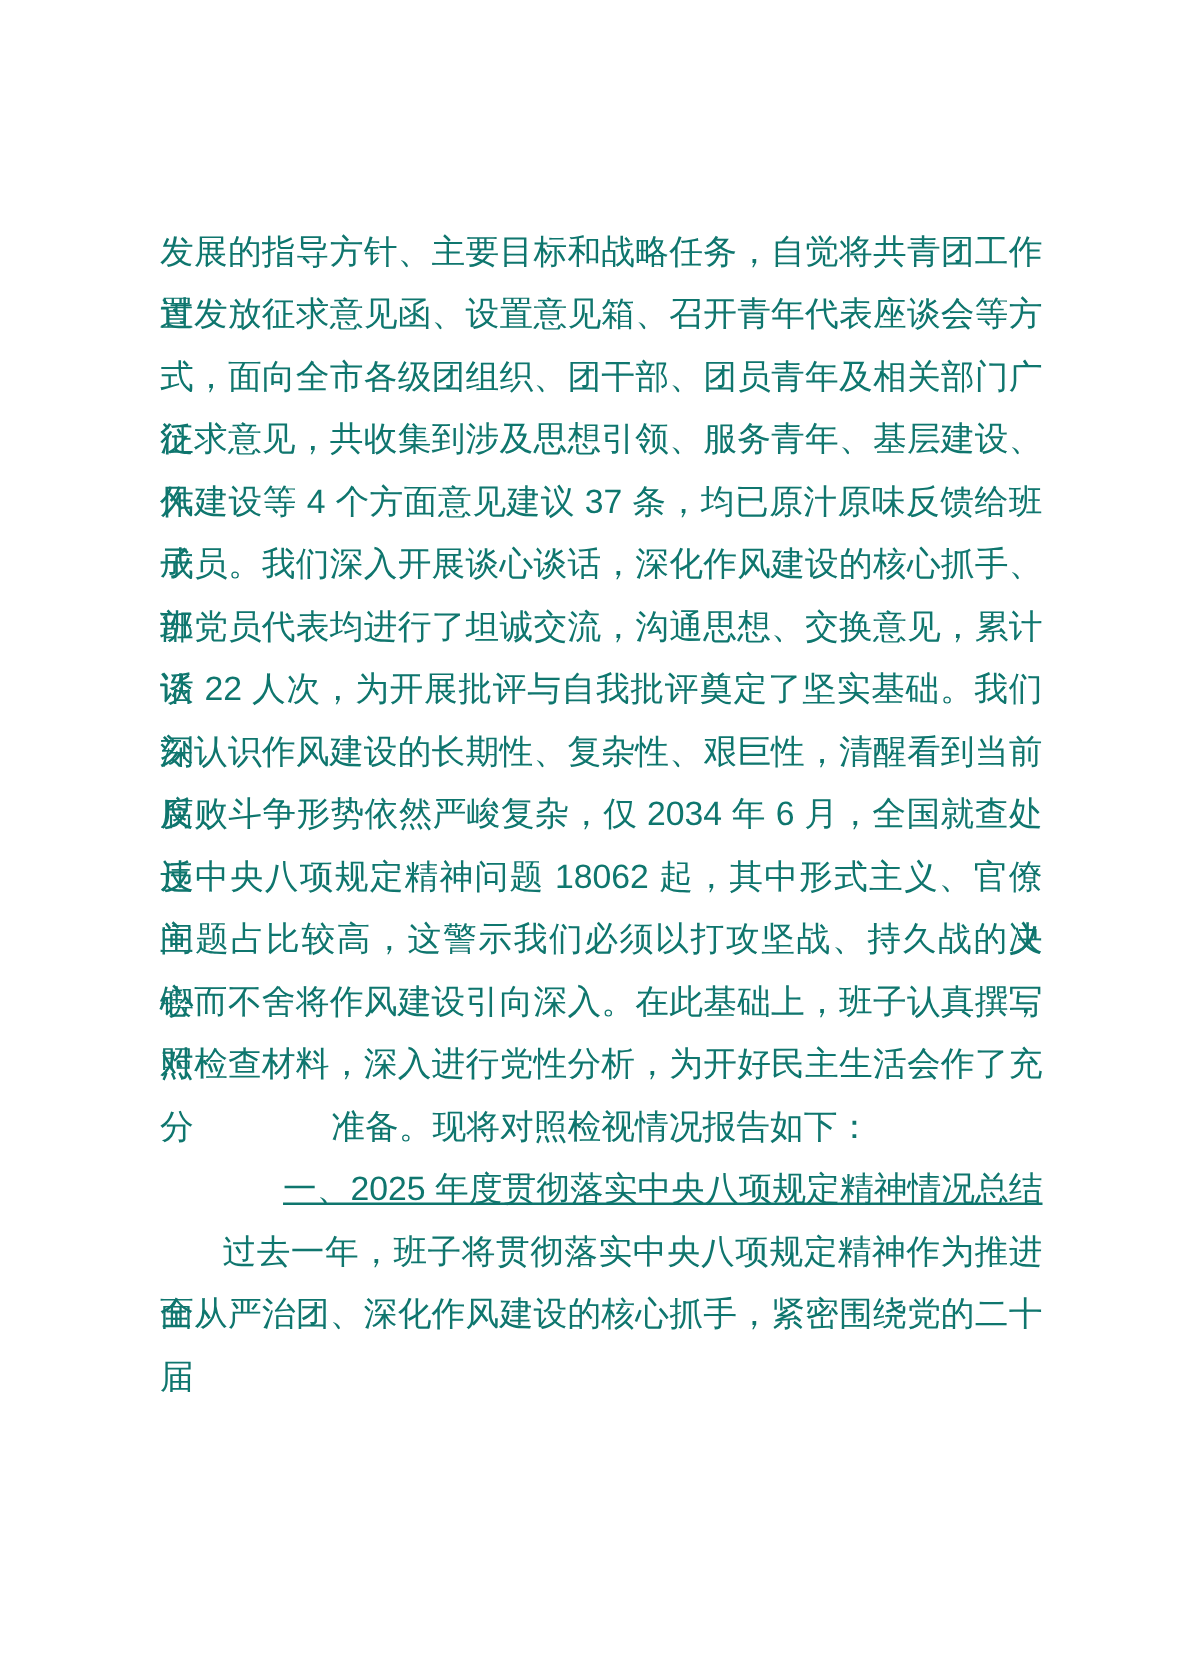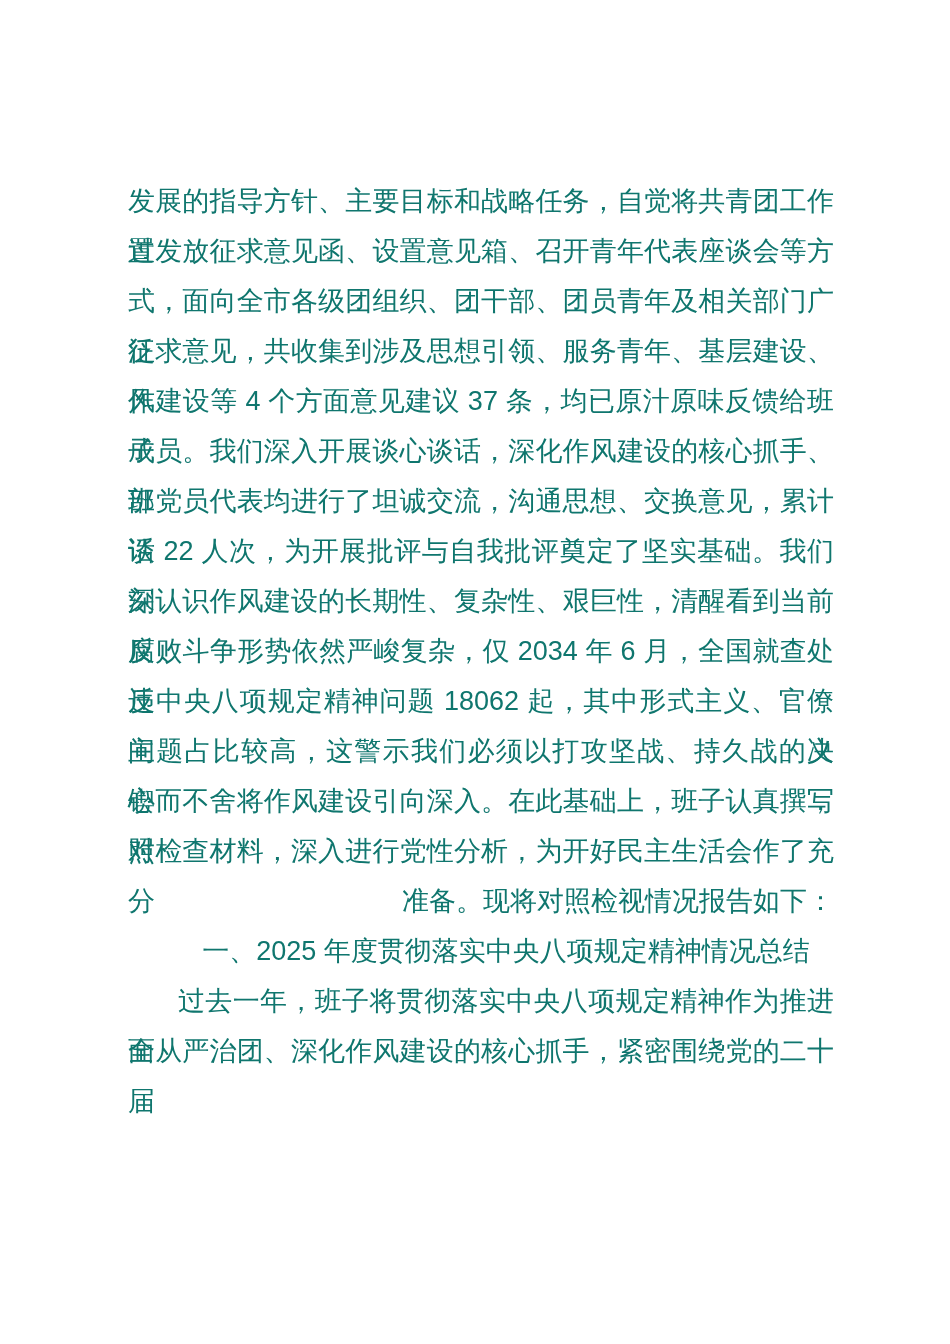--- a/index.html
+++ b/index.html
@@ -30,26 +30,27 @@
   }
   
   .line.justify {
     white-space: normal;
     text-align: justify;
     text-align-last: justify;
     text-justify: inter-character;
   }
   
   .line.plain {
-    text-align: right;
+    text-align: center;
   }
   
   .line.heading {
-    text-align: center;
+    text-align: right;
     text-indent: 50px;
+    text-decoration: underline;
   }
   
   .line.justify-indent {
     white-space: normal;
     text-align: justify;
     text-align-last: justify;
     text-justify: inter-character;
     text-indent: 50px;
   }
 </style>

